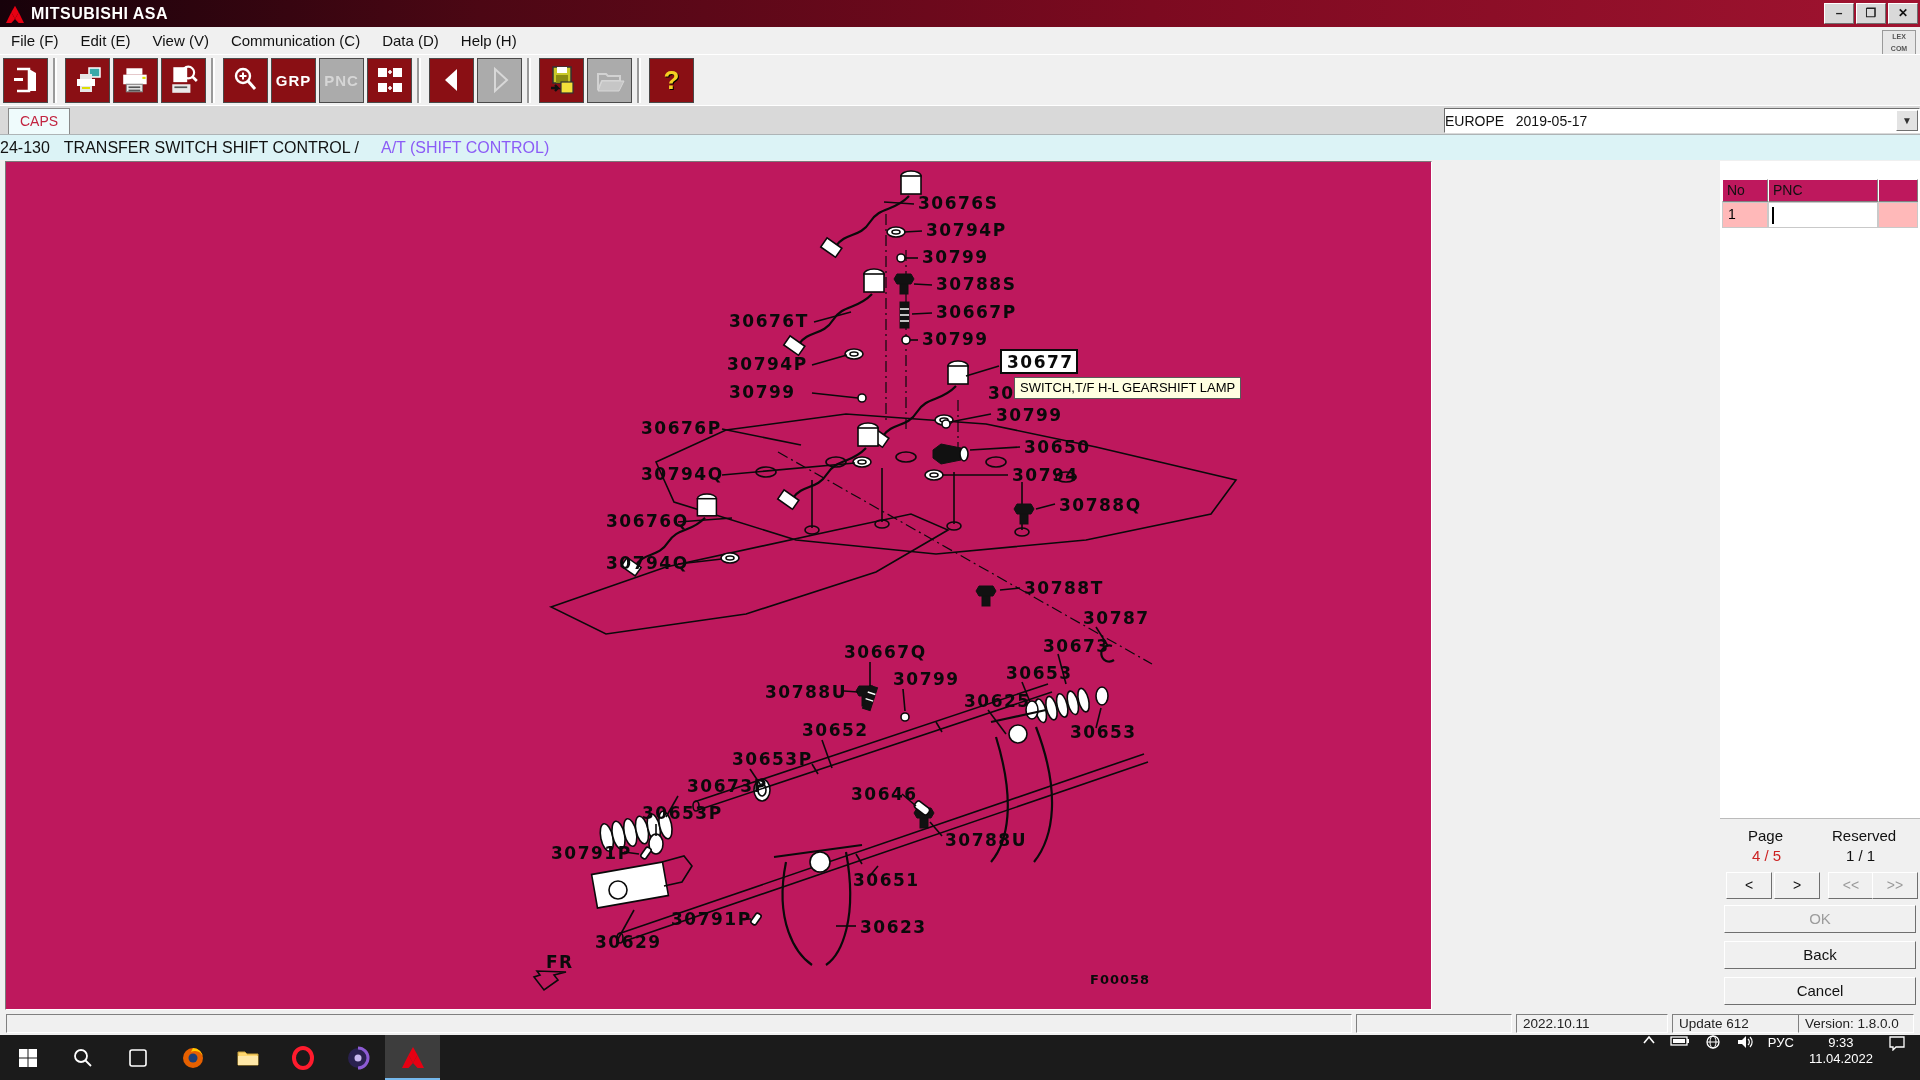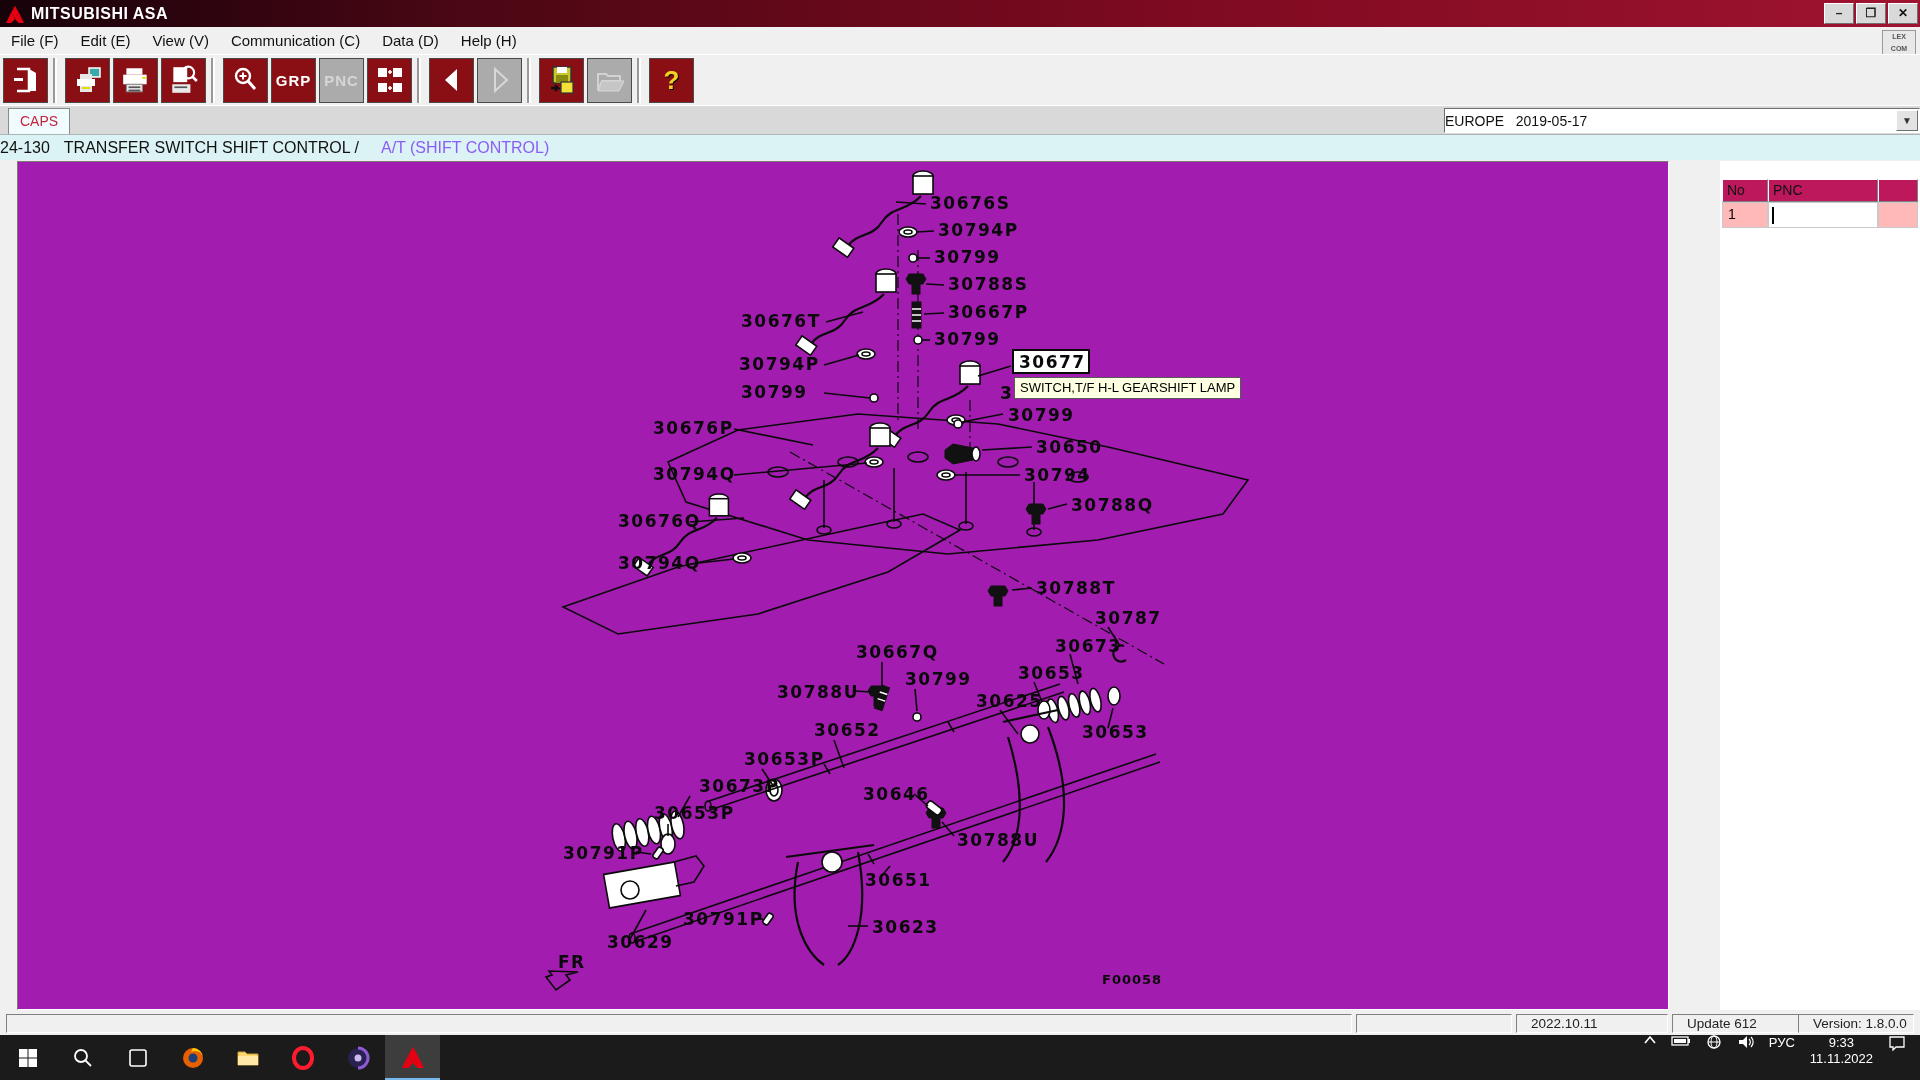--- a/index.html
+++ b/index.html
@@ -51,21 +51,21 @@
 
   
   #breadcrumb { left:0; top:134px; width:1920px; height:26px; background:#dcf3f6;
     border-top:1px solid #aeb4b6; display:flex; align-items:center; font-size:16px;
     color:#121212; }
   #breadcrumb .code { margin-left:0; }
   #breadcrumb .sect { margin-left:14px; }
   #breadcrumb .red { color:#8b5cf6; margin-left:22px; }
 
   
-  #canvas { left:17px; top:161px; width:1652px; height:849px; background:#a21caf;
+  #canvas { left:5px; top:161px; width:1427px; height:849px; background:#be185d;
     border:1px solid; border-color:#7a7a7a #fff #fff #7a7a7a; }
   #diagram-svg { position:absolute; left:0; top:0; }
   .plbl { font-family:"DejaVu Sans", sans-serif; font-size:17px; font-weight:bold;
     letter-spacing:1.5px; fill:#0a0a0a; }
   .sm { font-size:13px; letter-spacing:1px; }
   .ln { stroke:#0a0a0a; stroke-width:1.6; fill:none; }
   .thick { stroke:#0a0a0a; stroke-width:2.2; fill:none; }
   .dd { stroke:#0a0a0a; stroke-width:1.2; fill:none; stroke-dasharray:11 4 2 4; }
   .fillb { fill:#111; stroke:#111; }
   .fillw { fill:#fff; stroke:#0a0a0a; stroke-width:1.6; }
@@ -92,21 +92,21 @@
   .navbtn.dis { color:#9a9a9a; }
   .bigbtn { position:absolute; left:4px; width:192px; height:28px; background:#f0f0f0;
     border:1px solid; border-color:#fff #6f6f6f #6f6f6f #fff; text-align:center;
     line-height:26px; font-size:15px; color:#111; }
   .bigbtn.dis { color:#9c9c9c; }
 
   
   #statusbar { left:0; top:1012px; width:1920px; height:23px; background:#f0f0f0; }
   .scell { position:absolute; top:2px; height:19px; border:1px solid;
     border-color:#808080 #fff #fff #808080; font-size:13.5px; color:#222;
-    padding:1px 14px; background:#f0f0f0; white-space:nowrap; }
+    padding:1px 6px; background:#f0f0f0; white-space:nowrap; }
 
   
   #taskbar { left:0; top:1035px; width:1920px; height:45px; background:#1b1b1b;
     display:flex; align-items:center; color:#fff; }
   .tkbtn { width:55px; height:45px; display:flex; align-items:center; justify-content:center; }
   .tkbtn.active { background:#3d3d3d; border-bottom:2px solid #76b9ed; }
   #tray { position:absolute; right:0; top:1035px; height:45px; display:flex;
     align-items:flex-start; color:#fff; font-size:13px; }
   .trayitem { margin:0 7px; display:flex; align-items:center; }
   #clock { text-align:center; line-height:16px; margin:0 8px; }
@@ -525,20 +525,35 @@
   <div class="hcell" style="left:2px; top:18px; width:46px;">No</div>
   <div class="hcell" style="left:48px; top:18px; width:110px;">PNC</div>
   <div class="hcell" style="left:158px; top:18px; width:40px;"></div>
 
   <div class="rcell pink" style="left:2px; top:41px; width:46px; padding:3px 5px;">1</div>
   <div class="rcell" style="left:48px; top:41px; width:110px; background:#fff;">
       <div id="pnccaret"></div>
     </div>
   <div class="rcell pink" style="left:158px; top:41px; width:40px;"></div>
 
+  <div id="pgblock">
+    <span class="pglabel" style="left:28px; top:8px;">Page</span>
+    <span class="pglabel" style="left:112px; top:8px;">Reserved</span>
+    <span class="pgval" style="left:32px; top:28px; color:#cc2222;">4 / 5</span>
+    <span class="pgval" style="left:126px; top:28px; color:#111;">1 / 1</span>
+
+    <div class="navbtn" style="left:6px;  top:53px;">&lt;</div>
+    <div class="navbtn" style="left:54px; top:53px;">&gt;</div>
+    <div class="navbtn dis" style="left:108px; top:53px;">&lt;&lt;</div>
+    <div class="navbtn dis" style="left:152px; top:53px;">&gt;&gt;</div>
+
+    <div class="bigbtn dis" style="top:86px;">OK</div>
+    <div class="bigbtn" style="top:122px;">Back</div>
+    <div class="bigbtn" style="top:158px;">Cancel</div>
+  </div>
 </div>
 
 <div id="statusbar" class="abs">
   <div class="scell" style="left:6px; width:1346px;"></div>
   <div class="scell" style="left:1356px; width:156px;"></div>
   <div class="scell" style="left:1516px; width:152px;">2022.10.11</div>
   <div class="scell" style="left:1672px; width:141px;">Update 612</div>
   <div class="scell" style="left:1798px; width:116px;">Version: 1.8.0.0</div>
 </div>
 
@@ -618,20 +633,20 @@
   </span>
   <span class="trayitem">
     <svg width="18" height="14" viewBox="0 0 18 14">
         <path d="M2 5 h4 l4 -4 v12 l-4 -4 h-4 Z" fill="#fff"></path>
         <path d="M12 4 a4 4 0 0 1 0 6 M14 2 a7 7 0 0 1 0 10" fill="none" stroke="#fff" stroke-width="1.2"></path>
       </svg>
   </span>
   <span class="trayitem">РУС</span>
   <span id="clock">
     <span>9:33</span><br>
-    <span>11.11.2022</span>
+    <span>11.04.2022</span>
   </span>
   <span class="trayitem" style="margin-right:14px;">
     <svg width="18" height="16" viewBox="0 0 18 16">
         <path d="M2 2 h14 v10 h-8 l-3 3 v-3 h-3 Z" fill="none" stroke="#fff" stroke-width="1.3"></path>
       </svg>
   </span>
 </div>
 
 </body></html>

